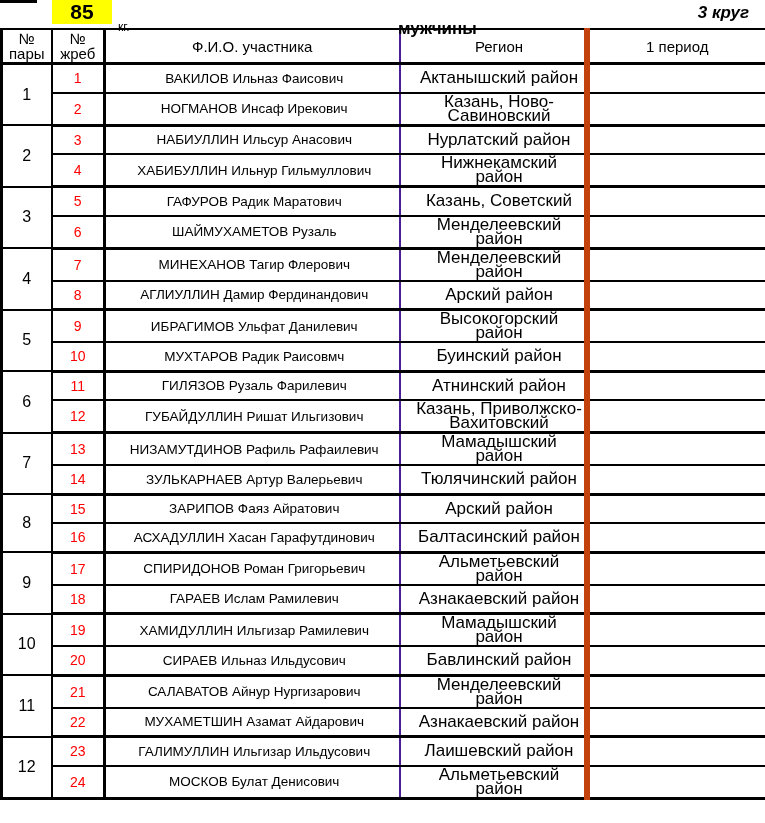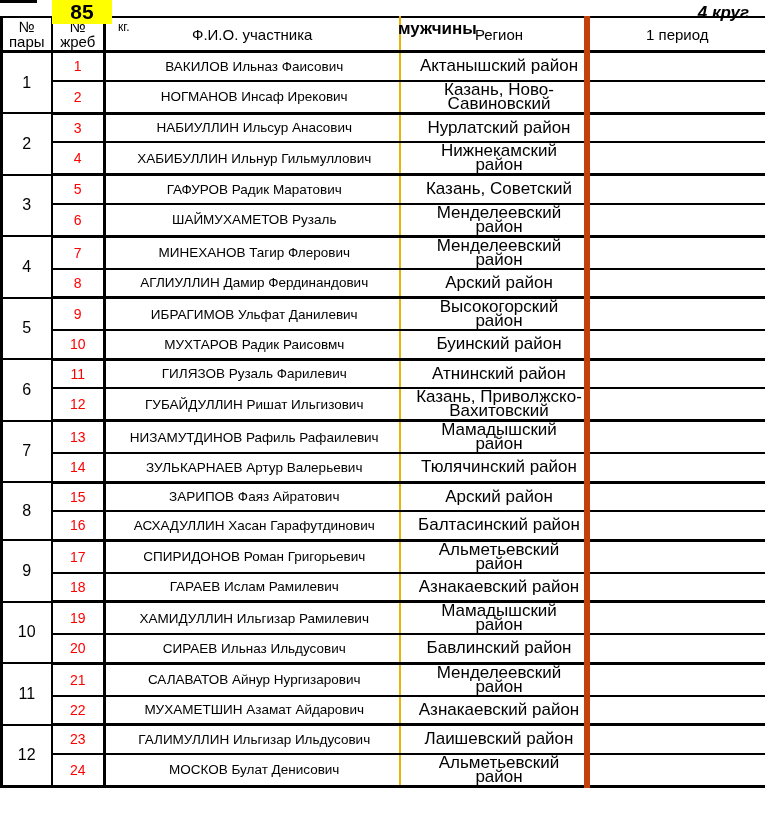--- a/index.html
+++ b/index.html
@@ -14,21 +14,21 @@
   }
   .page {
     position: relative;
     width: 765px;
     height: 823px;
     background: #fff;
   }
   
   .titlebar {
     position: relative;
-    height: 16px;
+    height: 28px;
   }
   .corner-bar {
     position: absolute;
     left: 0; top: 0;
     width: 37px; height: 3px;
     background: #000;
   }
   .weight-cell {
     position: absolute;
     left: 52px; top: 0;
@@ -88,21 +88,21 @@
     font-size: 15px;
     text-align: center;
     line-height: 15px;
     white-space: pre-line;
     border-bottom: 3px solid #000;
   }
   tbody tr { height: 29px; }
   
   .c1 { border-right: 2px solid #000; }
   .c2 { border-right: 3px solid #000; }
-  .c3 { border-right: 2px solid #eab308; }
+  .c3 { border-right: 2px solid #4c1d95; }
   .c4 { border-right: 6px solid #c2410c; padding-left: 15px; }
   
   tr.row-a td { border-bottom: 2px solid #000; }
   tr.row-b td { border-bottom: 3px solid #000; }
   td.pair-cell { border-bottom: 3px solid #000; }
   
   td.pair-cell {
     text-align: center;
     font-size: 16px;
   }
@@ -127,21 +127,21 @@
 </head>
 <body>
 
 <div class="page">
 
   <div class="titlebar">
     <div class="corner-bar"></div>
     <div class="weight-cell">85</div>
     <span class="unit">кг.</span>
     <div class="gender">мужчины</div>
-    <div class="round">4 круг</div>
+    <div class="round">3 круг</div>
   </div>
 
   <table class="bracket">
     <colgroup>
       <col style="width:50px">
       <col style="width:53px">
       <col style="width:295px">
       <col style="width:187px">
       <col style="width:180px">
     </colgroup>

